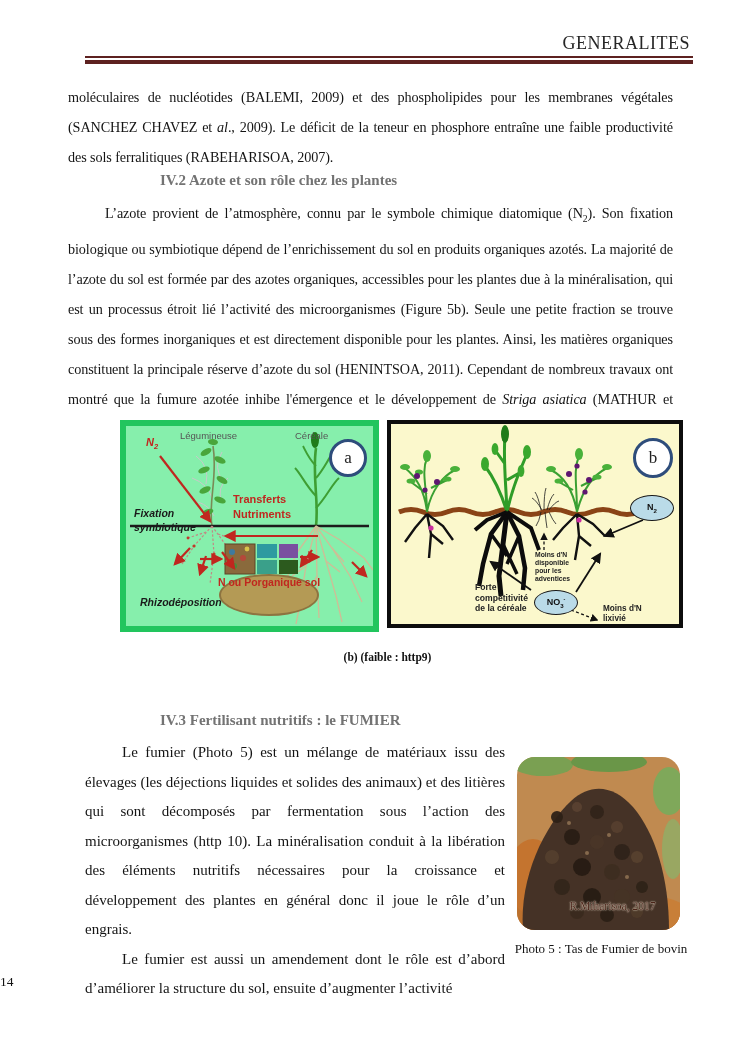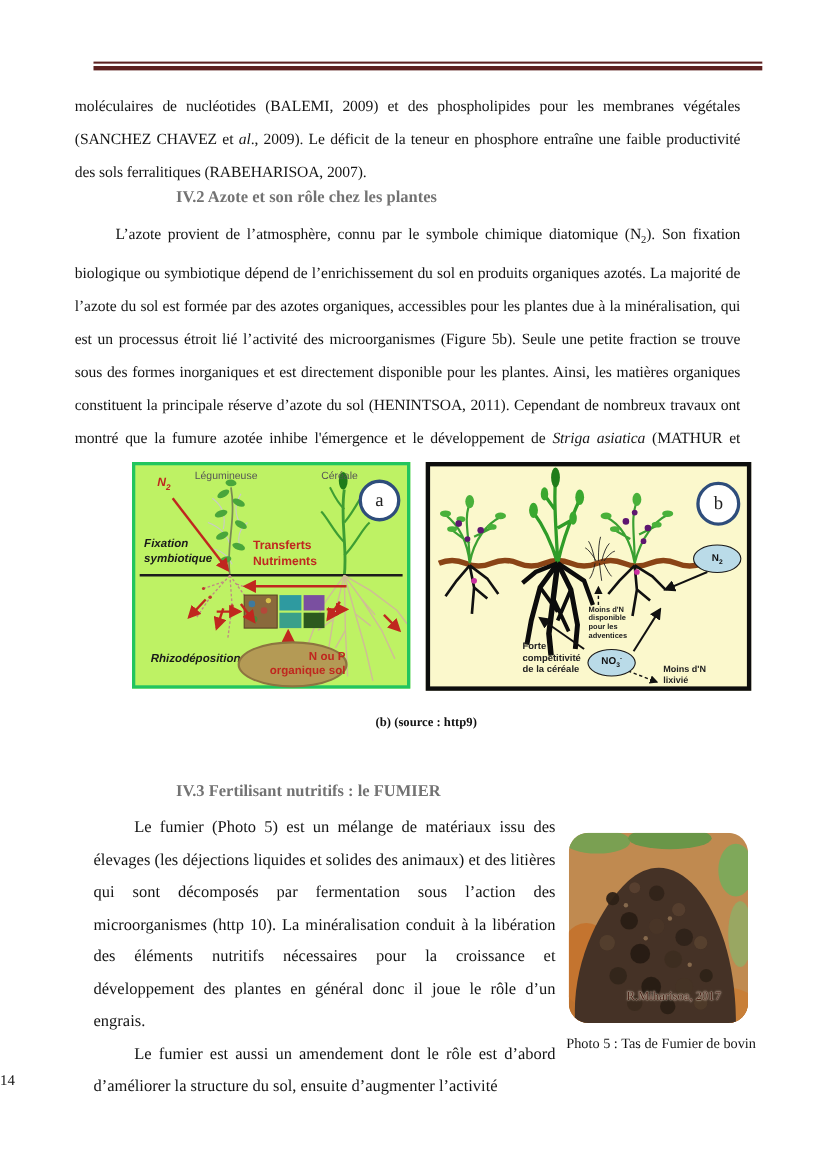--- a/index.html
+++ b/index.html
@@ -18,32 +18,32 @@
   .bodytxt{position:absolute;left:68px;width:605px;text-align:justify;
            font-size:14.2px;line-height:30px;letter-spacing:-0.1px;}
   .bodytxt p{margin:0;}
   .indent{text-indent:37px;}
   .it{font-style:italic;}
   sub{font-size:.68em;}
   .heading{position:absolute;left:160px;font-weight:bold;font-size:15px;color:#737373;}
 
   
   .panel-a{position:absolute;left:120px;top:420px;width:247px;height:200px;
-           border:3px solid #22c55e;background:#bef264;}
+           border:6px solid #22c55e;background:#86efac;}
   .panel-b{position:absolute;left:387px;top:420px;width:288px;height:200px;
            border:4px solid #0d0d0d;background:var(--panel_b_bg,#fbf8cc);}
   .panel-a svg,.panel-b svg{position:absolute;left:0;top:0;}
   .lbl{position:absolute;font-family:"Liberation Sans",sans-serif;white-space:nowrap;}
   .badge{position:absolute;border-radius:50%;background:#fff;border:3px solid var(--badge_border,#2e4d7b);
          display:flex;align-items:center;justify-content:center;
          font-family:"Liberation Serif",serif;font-size:17px;color:#222;}
   .red{color:var(--accent_red,#c0271f);}
-  .ellipse-tan{position:absolute;left:93px;top:160px;width:96px;height:38px;border-radius:50%;
+  .ellipse-tan{position:absolute;left:93px;top:148px;width:96px;height:38px;border-radius:50%;
                background:var(--ellipse_tan,#b49a55);border:2px solid #8d7440;
-               display:flex;flex-direction:column;align-items:flex-end;justify-content:center;line-height:13px;}
+               display:flex;flex-direction:row;align-items:flex-start;justify-content:center;line-height:13px;}
   .ellipse-blue{position:absolute;border-radius:50%;background:var(--ellipse_blue,#badbe8);
                 border:1.6px solid #1a1a1a;display:flex;align-items:center;justify-content:center;}
 
   
   .figcap{position:absolute;left:85px;top:635px;width:605px;text-align:center;
           font-weight:bold;font-size:11.5px;line-height:15px;color:#111;}
 
   
   .leftcol{position:absolute;left:85px;top:738px;width:420px;text-align:justify;
            font-size:15px;line-height:29.5px;}
@@ -57,20 +57,21 @@
   .photocap{position:absolute;left:503px;top:941px;width:196px;text-align:center;
             font-weight:normal;font-size:13px;}
 
   .pagenum{position:absolute;left:0;top:974px;width:745px;text-align:left;font-size:13.5px;}
 </style>
 </head>
 <body>
 
 <div class="page">
 
+  <div class="hdr-title">GENERALITES</div>
   <div class="hdr-rule">
     <div class="thin"></div>
     <div class="gap"></div>
     <div class="thick"></div>
   </div>
 
   <div class="bodytxt" style="top:82px;">
     <p><span>moléculaires de nucléotides (BALEMI, 2009) et des phospholipides pour les membranes végétales (SANCHEZ CHAVEZ et </span><span class="it">al</span><span>., 2009). Le déficit de la teneur en phosphore entraîne une faible productivité des sols ferralitiques (RABEHARISOA, 2007).</span></p>
   </div>
 
@@ -163,21 +164,21 @@
         <path d="M174,131 L192,131"></path>
         <path d="M139,158 L139,151"></path>
         <path d="M186,124 L175,140"></path>
         <path d="M226,136 L240,150"></path>
       </g>
     </svg>
 
     <span class="lbl red" style="left:20px;top:10px;font-size:11px;font-weight:bold;font-style:italic;"><span>N</span><sub>2</sub></span>
     <span class="lbl" style="left:54px;top:4px;font-size:9.5px;color:#555;">Légumineuse</span>
     <span class="lbl" style="left:169px;top:4px;font-size:9.5px;color:#555;">Céréale</span>
-    <span class="lbl" style="left:8px;top:64px;font-size:10.5px;font-weight:bold;font-style:italic;color:#1a1a1a;line-height:14px;">
+    <span class="lbl" style="left:8px;top:80px;font-size:10.5px;font-weight:bold;font-style:italic;color:#1a1a1a;line-height:14px;">
       <span>Fixation</span><br><span>symbiotique</span>
     </span>
     <span class="lbl red" style="left:107px;top:66px;font-size:11px;font-weight:bold;line-height:15px;">
       <span>Transferts</span><br><span>Nutriments</span>
     </span>
     <span class="lbl" style="left:14px;top:148px;font-size:10.5px;font-weight:bold;font-style:italic;color:#1a1a1a;margin-top:22px;">Rhizodéposition</span>
     <div class="ellipse-tan">
       <span class="lbl red" style="position:static;font-size:10.5px;font-weight:bold;">N ou P</span>
       <span class="lbl red" style="position:static;font-size:10.5px;font-weight:bold;">organique sol</span>
     </div>
@@ -290,21 +291,21 @@
     <span class="lbl" style="left:84px;top:158px;font-size:8.6px;font-weight:bold;color:#222;line-height:10.5px;">
       <span>Forte</span><br><span>compétitivité</span><br><span>de la céréale</span>
     </span>
     <span class="lbl" style="left:212px;top:180px;font-size:8.2px;font-weight:bold;color:#222;line-height:10px;">
       <span>Moins d'N</span><br><span>lixivié</span>
     </span>
   </div>
 
   <div class="figcap">
     <br>
-    <span>(b) (source : http9)</span>
+    <span>(b) (faible : http9)</span>
   </div>
 
   <div class="heading" style="top:712px;">IV.3 Fertilisant nutritifs : le FUMIER</div>
 
   <div class="leftcol">
     <p>Le fumier (Photo 5) est un mélange de matériaux issu des élevages (les déjections liquides et solides des animaux) et des litières qui sont décomposés par fermentation sous l’action des microorganismes (http 10). La minéralisation conduit à la libération des éléments nutritifs nécessaires pour la croissance et développement des plantes en général donc il joue le rôle d’un engrais.</p>
     <p>Le fumier est aussi un amendement dont le rôle est d’abord d’améliorer la structure du sol, ensuite d’augmenter l’activité</p>
   </div>
 
   <div class="photo">

